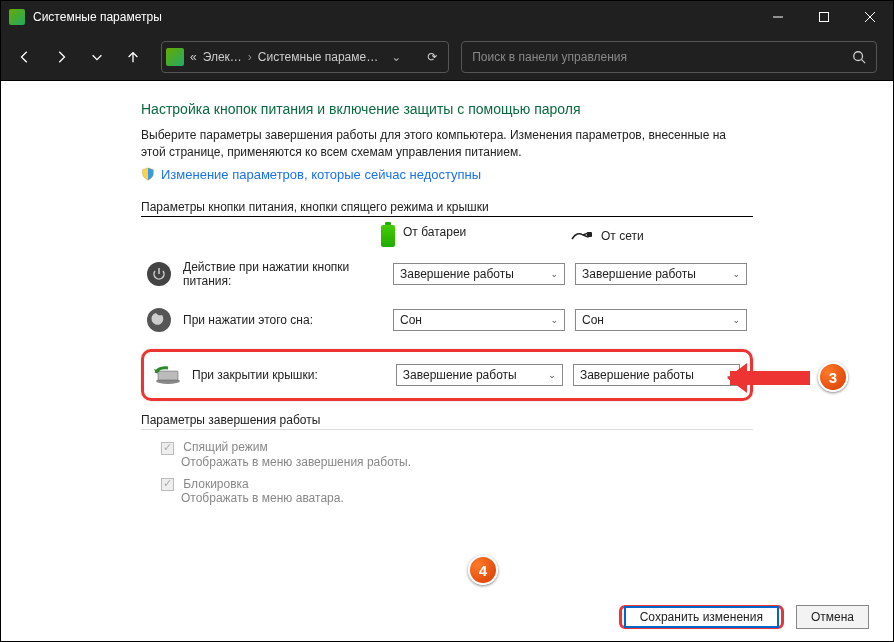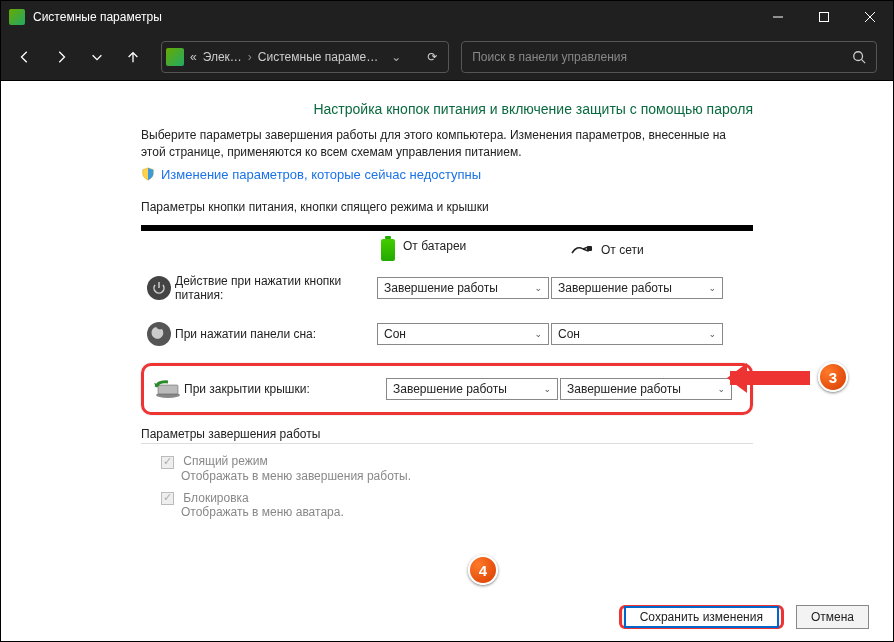--- a/index.html
+++ b/index.html
@@ -22,36 +22,36 @@
 .addr-box .mini-icon { width: 18px; height: 18px; background: linear-gradient(135deg,#6a0,#2a6); border-radius: 2px; }
 .addr-box .sep { color: #888; }
 .addr-box .drop { width: 24px; text-align: center; color: #aaa; }
 .addr-box .refresh { width: 24px; text-align: center; color: #ccc; margin-left: 6px; }
 .search-box { flex: 1; margin-left: 8px; margin-right: 8px; background: #202020; border: 1px solid #555; border-radius: 4px; height: 32px; display: flex; align-items: center; padding: 0 10px; color: #888; font-size: 12px; }
 .search-box .search-ph { flex: 1; }
 .search-box svg { width: 14px; height: 14px; fill: none; stroke: #ccc; stroke-width: 1.5; }
 
 
 .content { flex: 1; background: #fff; padding: 20px 140px 0 140px; font-size: 12px; color: #222; overflow: hidden; position: relative; }
-.heading { color: #0a6a3f; font-size: 14px; margin-bottom: 10px; text-align: right; }
+.heading { color: #0a6a3f; font-size: 14px; margin-bottom: 10px; }
 .intro { font-size: 12px; line-height: 1.4; margin-bottom: 6px; }
 .link-row { color: #1a73e8; font-size: 13px; margin-bottom: 18px; display: flex; align-items: center; gap: 6px; }
 .shield { width: 14px; height: 14px; display:inline-block; }
 .shield svg { width:14px; height:14px; }
 
-.section-label { font-size: 12px; margin-bottom: 8px; border-bottom: 6px solid #000000; padding-bottom: 11px; }
+.section-label { font-size: 12px; margin-bottom: 8px; border-bottom: 1px solid #000000; padding-bottom: 2px; }
 
 .col-headers { display: flex; margin-left: 240px; margin-bottom: 10px; gap: 40px; align-items: center; }
 .col-h { display: flex; align-items: flex-start; gap: 8px; width: 150px; font-size: 12px; }
 .battery-icon { width: 14px; height: 22px; background: linear-gradient(#4c0,#2a0); border-radius: 2px; position: relative; }
 .battery-icon::before { content:""; position:absolute; top:-3px; left:4px; width:6px; height:3px; background:#2a0; border-radius:1px; }
 .plug-icon { width: 22px; height: 14px; position: relative; }
 .plug-icon svg { width:22px; height:14px; }
 
-.setting-row { display: flex; align-items: center; margin-bottom: 12px; gap: 2px; padding: 3px 4px; }
+.setting-row { display: flex; align-items: center; margin-bottom: 12px; gap: 10px; padding: 3px 4px; }
 .setting-icon { width: 28px; height: 28px; display: flex; align-items: center; justify-content: center; }
 .setting-icon.power svg circle { fill:#444; }
 .setting-icon.sleep svg circle { fill:#555; }
 .setting-label { width: 200px; font-size: 12px; line-height: 1.2; }
 .combo { width: 172px; height: 22px; border: 1px solid #888; background: #fff; display: flex; align-items: center; padding: 0 6px; font-size: 12px; justify-content: space-between; }
 .combo .caret { color: #555; font-size: 9px; }
 
 .highlight-row { border: 3px solid #e33; border-radius: 10px; padding: 6px 6px; margin-bottom: 12px; box-shadow: 0 0 0 1px rgba(0,0,0,0.05); }
 
 .section-label2 { font-size: 12px; border-bottom: 1px solid #ddd; padding-bottom: 2px; margin-top: 8px; margin-bottom: 10px; }
@@ -189,21 +189,21 @@
         </div>
     </div>
 
     <div class="setting-row">
       <div class="setting-icon sleep">
         <svg width="26" height="26" viewBox="0 0 26 26">
             <circle cx="13" cy="13" r="12"></circle>
             <path d="M16 8 A6 6 0 1 1 10 6 A5 5 0 0 0 16 8 Z" fill="#ccc"></path>
           </svg>
       </div>
-      <div class="setting-label">При нажатии панели сна:</div>
+      <div class="setting-label">При нажатии этого сна:</div>
       <div class="combo">
           <span>Сон</span>
           <span class="caret">⌄</span>
         </div>
       <div class="combo">
           <span>Сон</span>
           <span class="caret">⌄</span>
         </div>
     </div>
 

